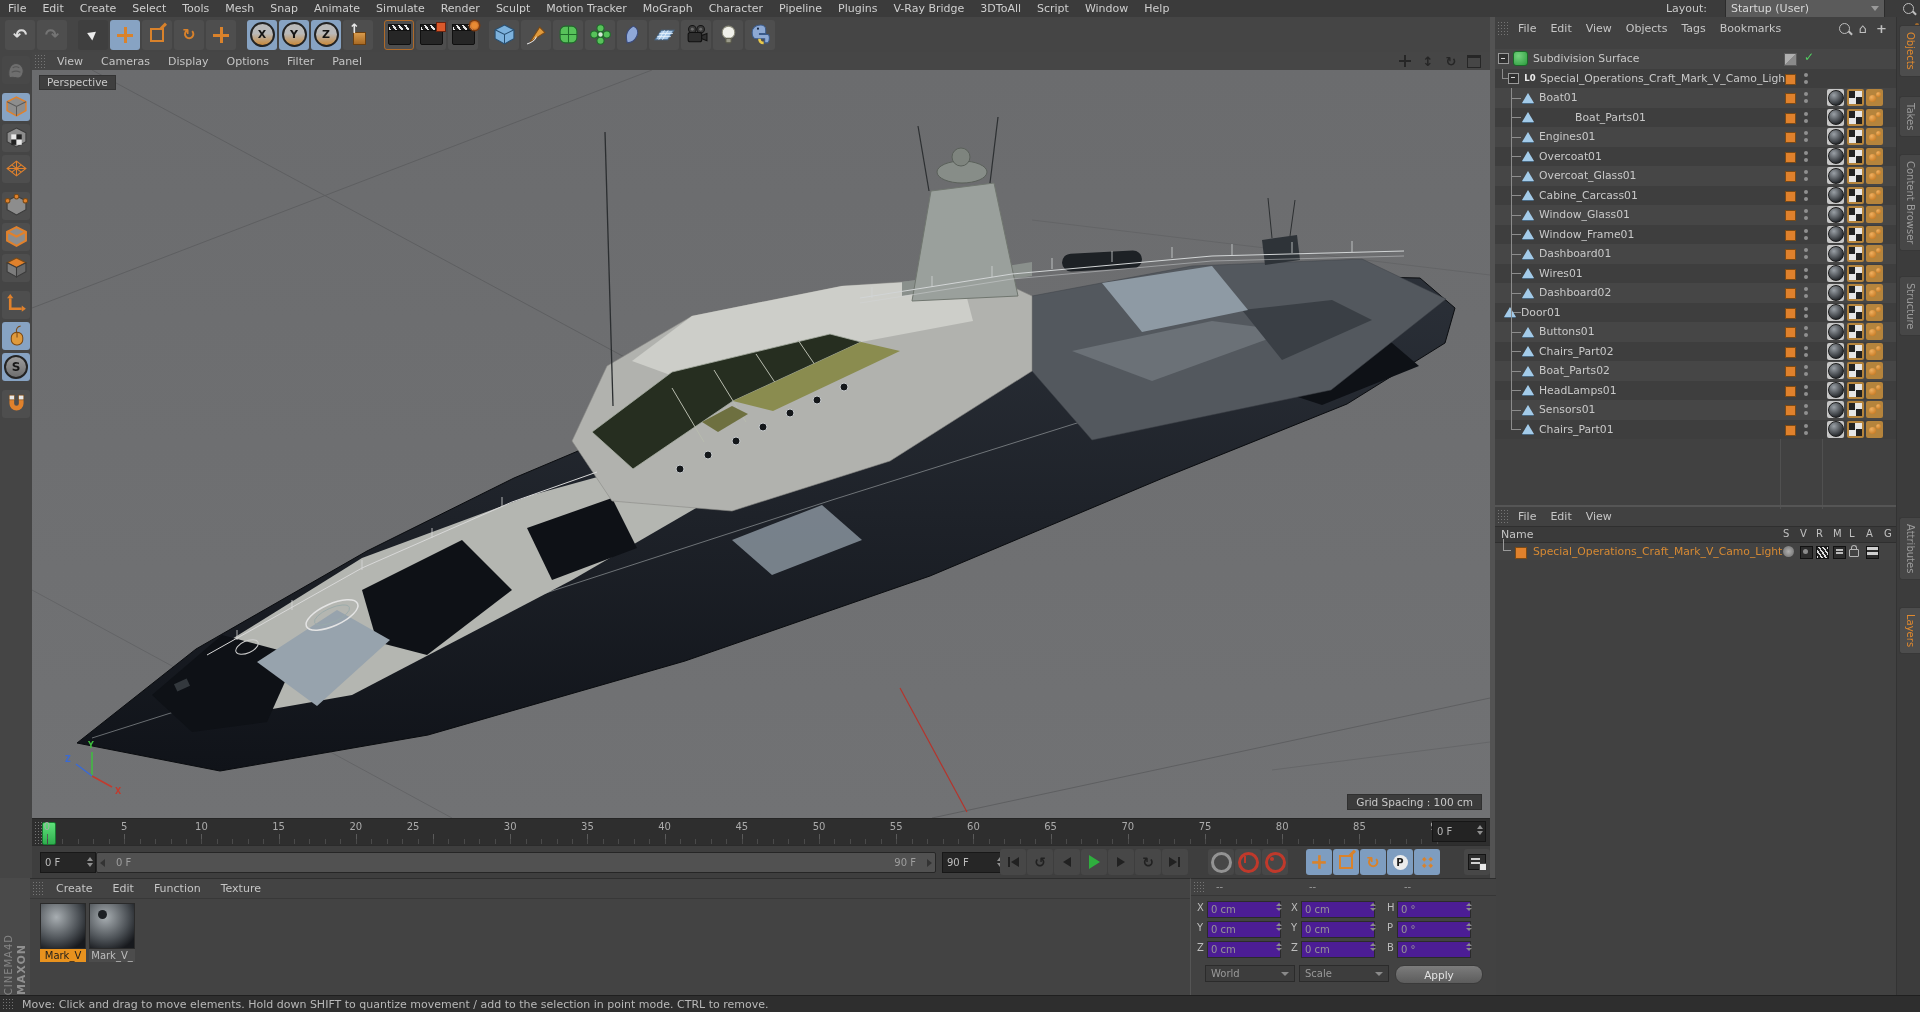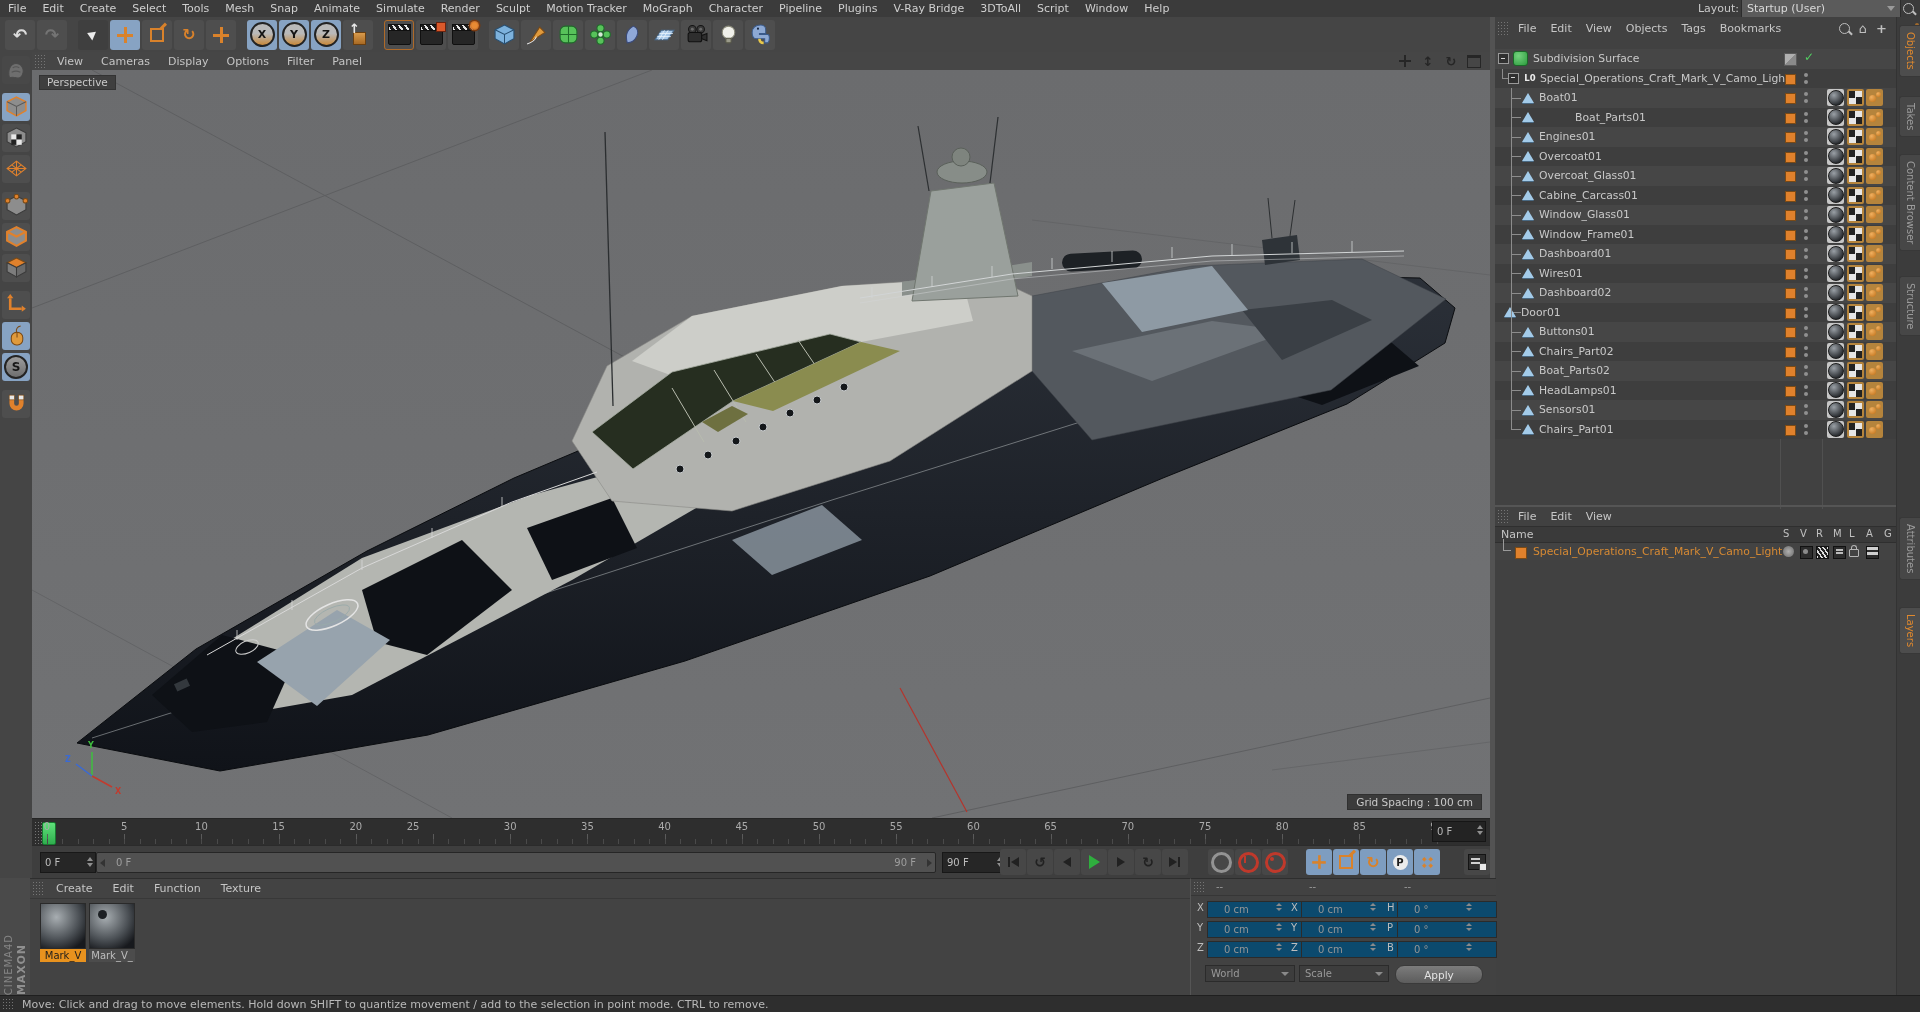--- a/index.html
+++ b/index.html
@@ -2,21 +2,21 @@
 <html><head>
 <meta charset="utf-8">
 <style>
   html,body{margin:0;padding:0;background:#222;font-family:"DejaVu Sans","Liberation Sans",sans-serif;}
   #root{position:relative;width:1920px;height:1012px;background:#4a4a4a;overflow:hidden;font-size:11px;color:#c8c8c8;cursor:default;}
   .abs{position:absolute;}
   .grip{width:12px;align-self:stretch;margin:2px 2px;background-image:radial-gradient(#757575 26%,transparent 28%);background-size:3px 3px;flex:none;}
   
   #menubar{left:0;top:0;width:1920px;height:17px;background:#3b3b3b;display:flex;align-items:center;border-bottom:1px solid #2e2e2e;}
   .mb-item{padding:0 8px;color:#cfcfcf;}
-  #mb-right{margin-left:auto;display:flex;align-items:center;gap:2px;padding-right:6px;}
+  #mb-right{margin-left:auto;display:flex;align-items:center;gap:18px;padding-right:6px;}
   #layout-value{width:148px;height:13px;background:#5b5b5b;border:1px solid #2c2c2c;color:#d8d8d8;display:flex;align-items:center;padding:2px 5px;}
   #layout-value::after{content:"";margin-left:auto;border-left:4px solid transparent;border-right:4px solid transparent;border-top:5px solid #9a9a9a;}
   .search-ic{width:9px;height:9px;border:1.6px solid #bdbdbd;border-radius:50%;position:relative;}
   .search-ic::after{content:"";position:absolute;left:8px;top:8px;width:5px;height:1.6px;background:#bdbdbd;transform:rotate(45deg);}
   
   #toolbar{left:0;top:17px;width:1490px;height:35px;background:#454545;display:flex;align-items:center;padding-left:4px;border-bottom:1px solid #363636;}
   .tbtn{width:30px;height:30px;margin:0 1px;border-radius:3px;display:flex;align-items:center;justify-content:center;background:#4e4e4e;flex:none;position:relative;}
   .tbtn.active{background:#87a3c3;}
   .tbtn.dark{background:#3f3f3f;}
   .tbtn.first-render{outline:1px solid #b06a28;outline-offset:-1px;}
@@ -167,21 +167,21 @@
   .mat-tile{position:absolute;top:24px;width:60px;}
   .mat-img{width:44px;height:44px;border:1px solid #2a2a2a;background:radial-gradient(circle at 35% 30%,#a8aeb2,#4a4f54 55%,#17191d 85%);position:relative;}
   .mat-img.v2::after{content:"";position:absolute;left:8px;top:6px;width:9px;height:9px;border-radius:50%;background:#1d2024;}
   .mat-label{width:46px;height:13px;font-size:10px;display:flex;align-items:center;justify-content:center;white-space:nowrap;overflow:hidden;}
   .mat-label.sel{background:#e8921e;color:#1c1c1c;}
   .mat-label.uns{background:#4c4c4c;color:#bdbdbd;}
   
   #coords{left:1190px;top:878px;width:305px;height:117px;background:#424242;border-top:1px solid #2e2e2e;border-left:1px solid #555;}
   #coord-head{height:16px;display:flex;align-items:center;color:#9a9a9a;border-bottom:1px solid #363636;position:relative;}
   .coord-dash{position:absolute;top:2px;font-size:10px;color:#9a9a9a;}
-  .cfield{position:absolute;height:15px;background:#0c4a6e;border:1px solid #2b2b2b;color:#959595;font-size:10px;display:flex;align-items:center;padding:0 16px;}
+  .cfield{position:absolute;height:15px;background:#4c1d95;border:1px solid #2b2b2b;color:#959595;font-size:10px;display:flex;align-items:center;padding:0 3px;}
   .clabel{position:absolute;font-size:10px;color:#bdbdbd;}
   .cspin{position:absolute;display:flex;flex-direction:column;gap:1.5px;}
   .cspin i{width:0;height:0;border-left:3px solid transparent;border-right:3px solid transparent;}
   .cspin i.up{border-bottom:3.5px solid #8a8a8a;}
   .cspin i.dn{border-top:3.5px solid #8a8a8a;}
   .cdrop{position:absolute;height:15px;background:#3d3d3d;border:1px solid #2b2b2b;color:#999;font-size:10px;display:flex;align-items:center;padding:0 5px;}
   .cdrop::after{content:"";margin-left:auto;border-left:4px solid transparent;border-right:4px solid transparent;border-top:4px solid #8a8a8a;}
   #coord-apply{position:absolute;left:204px;top:86px;width:86px;height:17px;border-radius:9px;background:linear-gradient(#7c7c7c,#5c5c5c);border:1px solid #3a3a3a;color:#e2e2e2;display:flex;align-items:center;justify-content:center;font-size:10.5px;}
   
   #statusbar{left:0;top:995px;width:1920px;height:17px;background:#2e2e2e;border-top:1px solid #1f1f1f;display:flex;align-items:center;color:#b8b8b8;}

